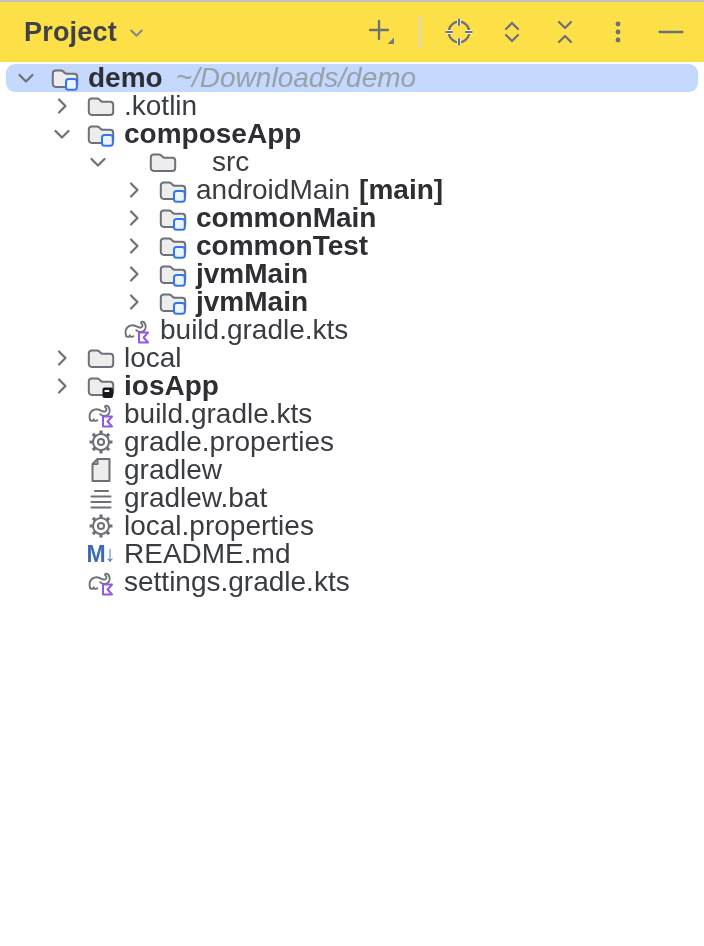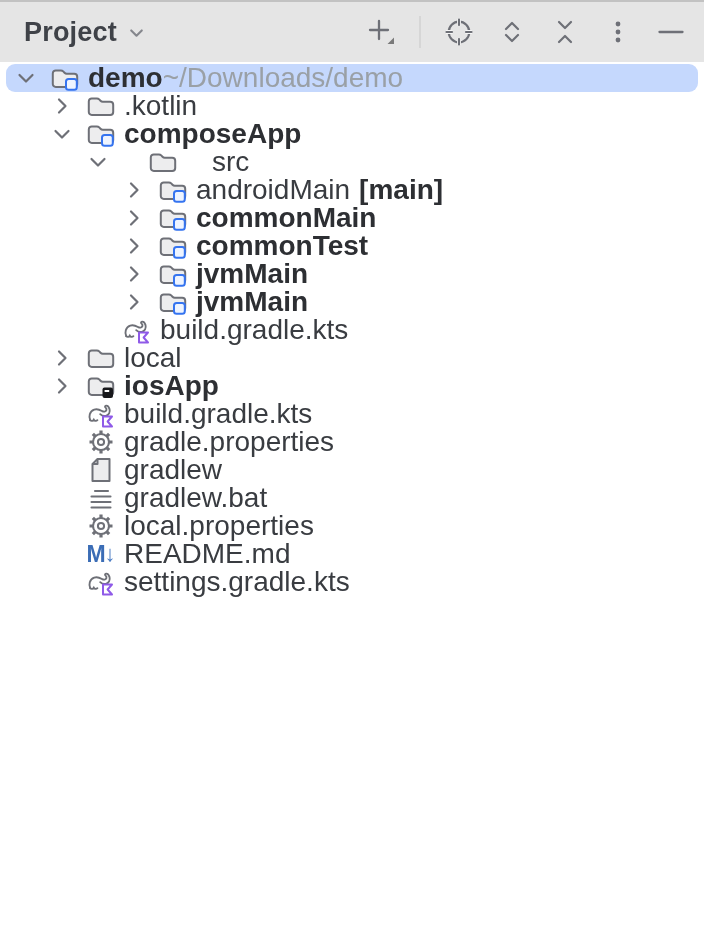--- a/index.html
+++ b/index.html
@@ -3,40 +3,40 @@
 <meta charset="utf-8">
 <style>
   html,body{margin:0;padding:0;}
   body{
     width:704px;height:946px;background:#ffffff;overflow:hidden;
     font-family:"Liberation Sans","DejaVu Sans",sans-serif;
     -webkit-font-smoothing:antialiased;
   }
   .topline{height:2px;background:#c2c2c2;}
   .header{
-    height:60px;background:#e5e5e5;display:flex;align-items:center;
+    height:60px;background:#fde047;display:flex;align-items:center;
     padding:0 18px 0 24px;box-sizing:border-box;
   }
   .hdr-title{font-size:27px;font-weight:700;color:#3f4248;letter-spacing:.2px;}
   .hdr-chev{margin-left:10px;display:flex;align-items:center;}
   .hdr-icons{margin-left:auto;display:flex;align-items:center;gap:23px;}
   .tbtn{width:30px;height:30px;display:flex;align-items:center;justify-content:center;border-radius:6px;}
   .vsep{width:2px;height:32px;background:#d6d6d6;}
   .tree{padding-top:2px;}
   .row{
     height:28px;display:flex;align-items:center;margin:0 6px;border-radius:9px;
     font-size:28px;color:#393c41;white-space:nowrap;cursor:default;
   }
   .row.selected{background:#c5d8fd;}
   .slot{width:36px;min-width:36px;height:44px;display:flex;align-items:center;}
   .icon-box{width:30px;min-width:30px;height:30px;display:flex;align-items:center;justify-content:center;margin-right:8px;position:relative;}
   .lbl{line-height:44px;}
   .lbl.bold{font-weight:700;color:#2d2f33;}
   .sfx{font-weight:700;color:#2d2f33;margin-left:9px;}
-  .pathtxt{color:#9aa0a6;font-weight:400;}
+  .pathtxt{color:#9aa0a6;margin-left:13px;font-weight:400;font-style:italic;}
   .md-ic{display:flex;align-items:center;justify-content:center;}
   .md-m{font-weight:700;font-size:23px;color:#3b6db6;line-height:1;}
   .md-a{font-size:22px;color:#4d7dc4;line-height:1;margin-left:-1px;}
   svg{display:block;}
 </style>
 </head>
 <body>
 
 <div class="topline"></div>
 

